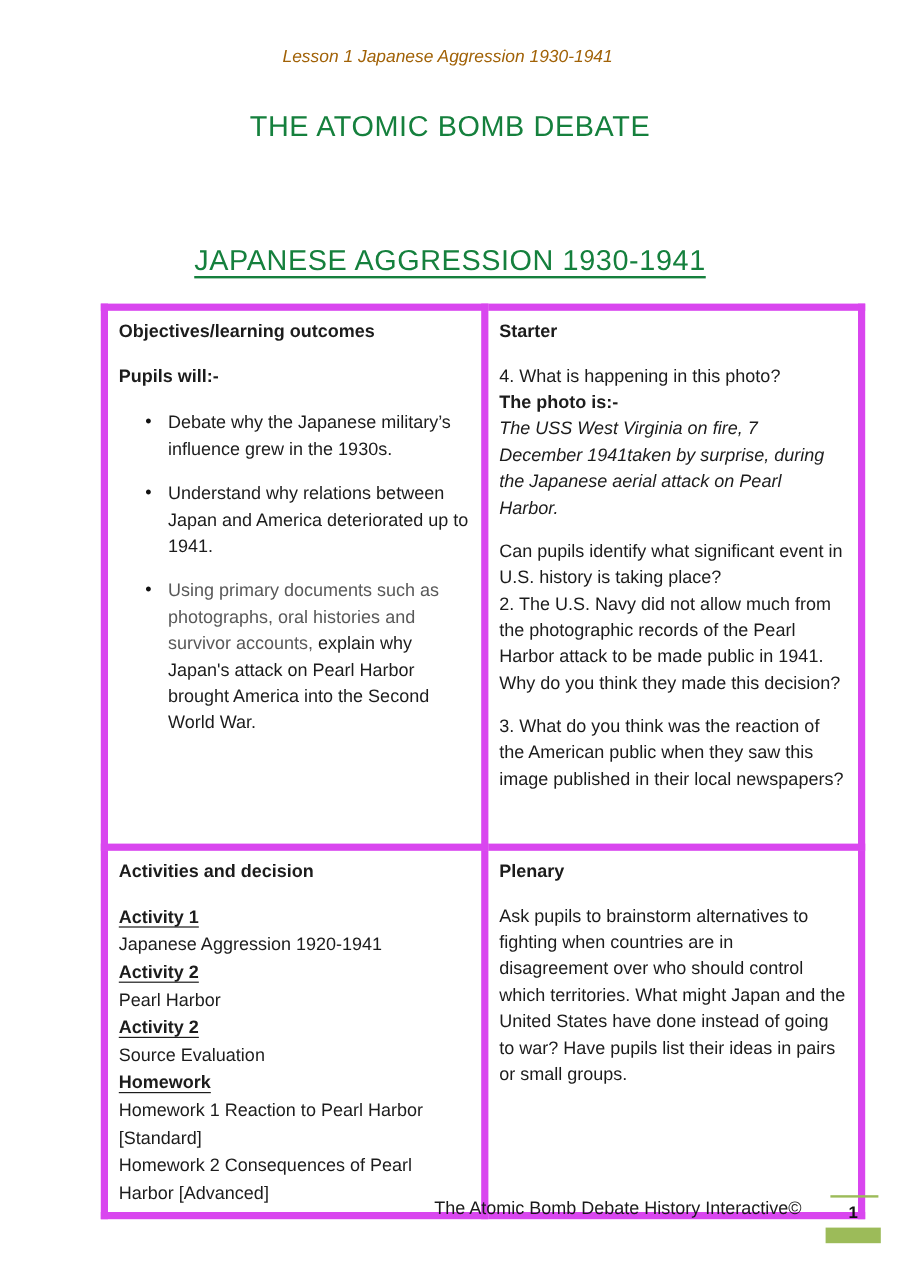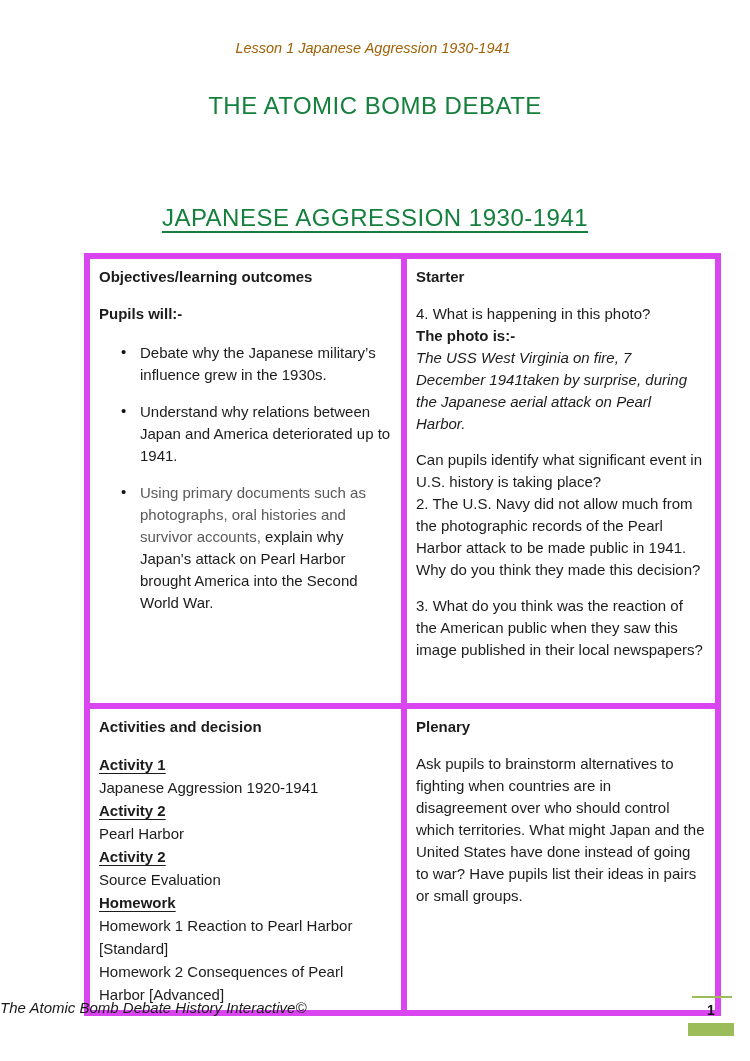--- a/index.html
+++ b/index.html
@@ -43,22 +43,22 @@
 
   .para { margin:0; }
   .para-gap { margin:0 0 14px 0; }
   .bold-line { font-weight:bold; }
   .italic-block { font-style:italic; margin:0 16px 14px 0; }
 
   .act-line { line-height:23px; }
   .act-heading { font-weight:bold; text-decoration:underline; text-underline-offset:3px; }
 
   .doc-footer {
-    position:absolute; top:999px; left:0; width:640px; text-align:left;
-    font-style:italic; font-size:15px; color:#1a1a1a;
+    position:absolute; top:999px; left:0; width:640px; text-align:right;
+    font-size:15px; color:#1a1a1a;padding-left:28px;
   }
   .pagenum-block { position:absolute; top:996px; right:16px; width:46px; text-align:center; }
   .pagenum-topline { width:40px; margin:0 0 1px 4px; border-top:2px solid #9cbb59; }
   .pagenum-number { font-size:14px; font-weight:bold; line-height:22px; color:#111; }
   .pagenum-bar { width:46px; height:13px; margin-top:2px; background:#9cbb59; }
 </style>
 </head>
 <body>
 
 <div class="page">

